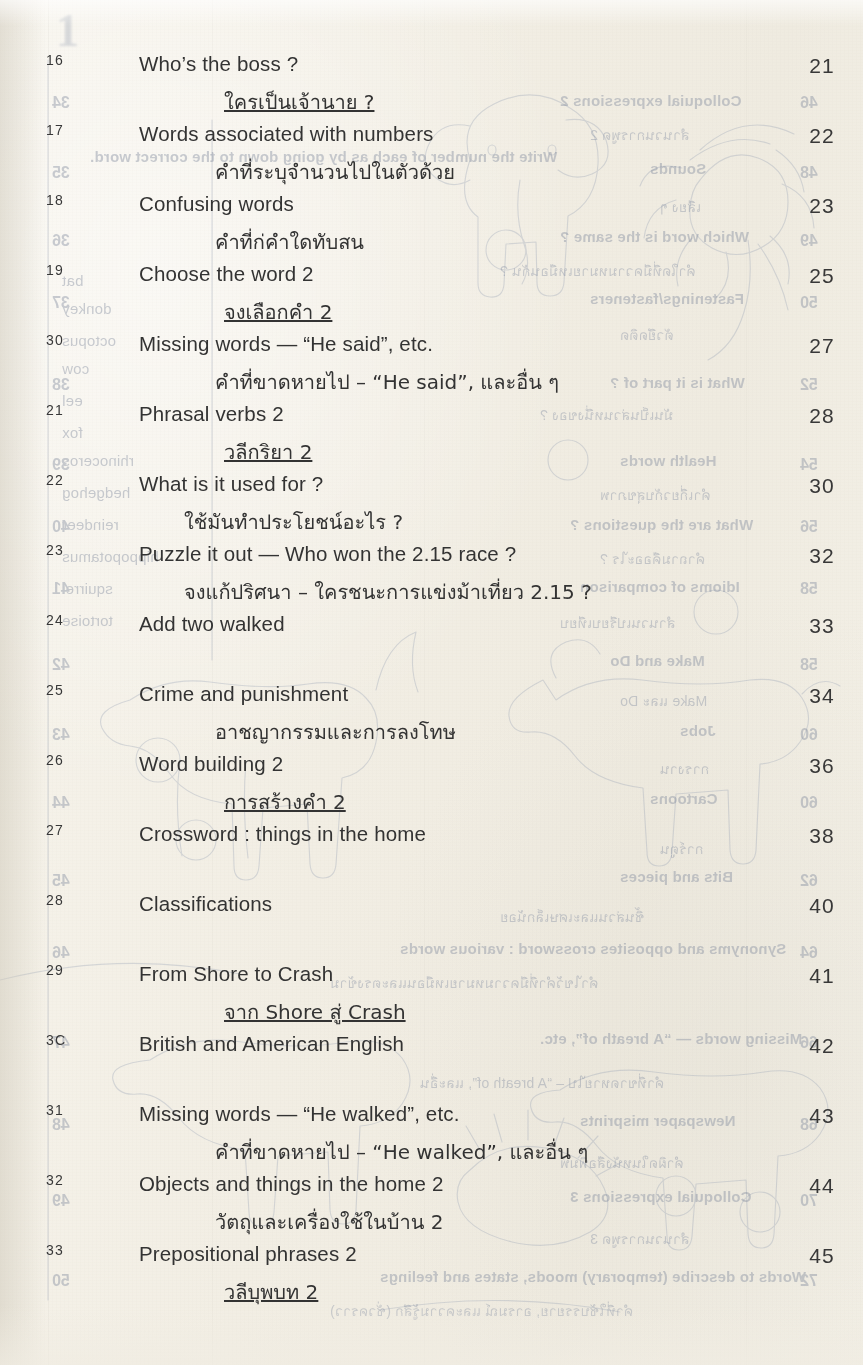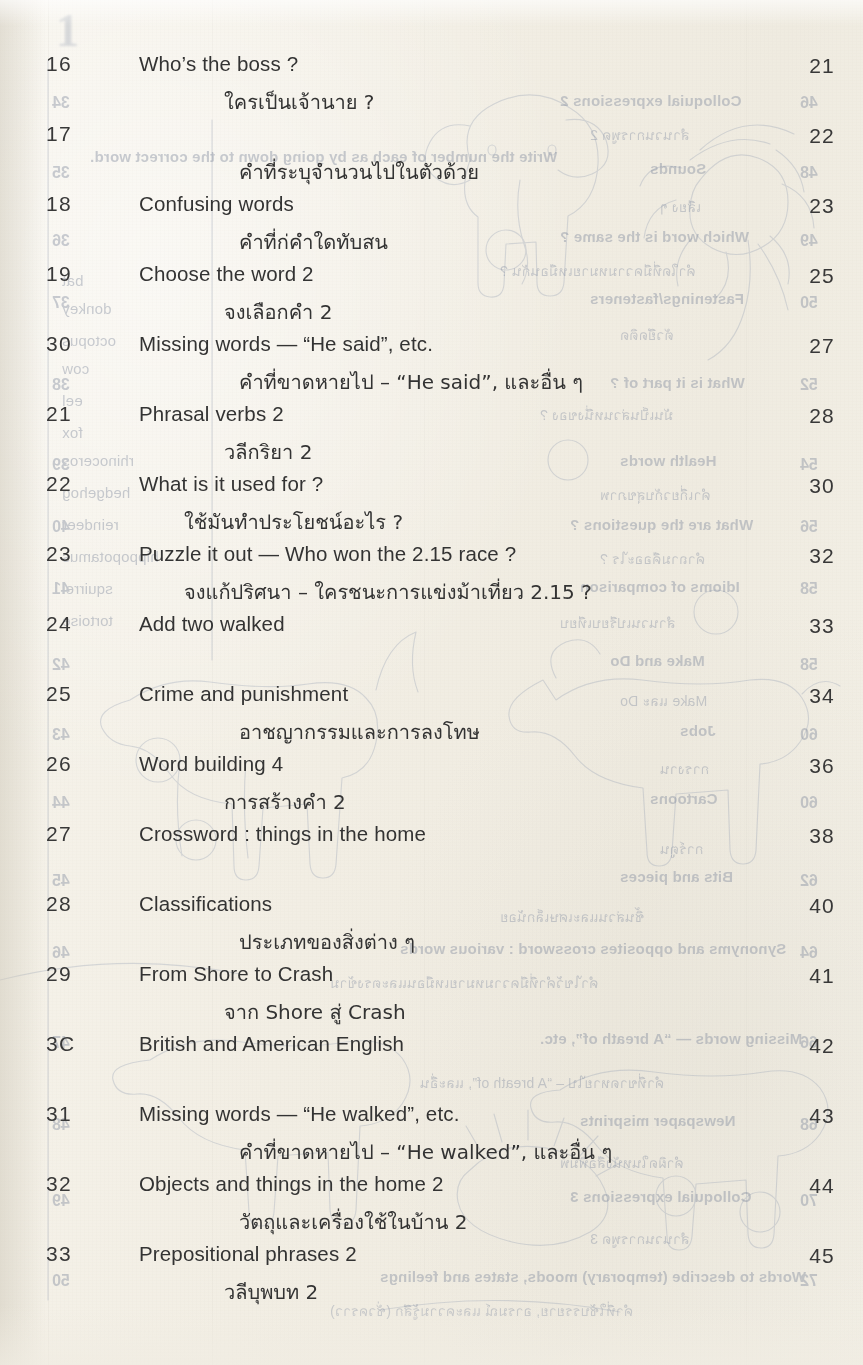--- a/index.html
+++ b/index.html
@@ -170,21 +170,21 @@
   }
   .entry-main {
     position: relative;
     height: 34px;
   }
   .entry-num {
     position: absolute;
     left: 46px;
     top: 0;
     width: 56px;
-    font-size: 21px;
+    font-size: 14px;
     font-weight: 400;
     letter-spacing: 1.2px;
     color: #383838;
   }
   .entry-title {
     position: absolute;
     left: 139px;
     top: 0;
     font-size: 20.5px;
     font-weight: 400;
@@ -207,23 +207,23 @@
     left: 215px;
     top: 34px;
     font-size: 20px;
     font-weight: 400;
     color: #333333;
     white-space: nowrap;
     font-family: "DejaVu Sans", "Liberation Sans", sans-serif;
   }
 
   
-  .thai-i1 { left: 215px; margin-left: 24px; }
+  .thai-i1 { left: 215px; }
   .thai-i2 { left: 184px; }
-  .thai-i3 { left: 224px; }
+  .thai-i3 { left: 224px; text-decoration: underline; }
   .thai-i4 { left: 184px; }
 </style>
 </head>
 <body>
 
 <div id="page">
 
   <div id="paper-texture"></div>
   <div id="paper-noise"></div>
   <div id="scan-streaks"></div>
@@ -363,20 +363,21 @@
         <div class="entry-main">
           <span class="entry-num">16</span>
           <span class="entry-title">Who’s the boss ?</span>
           <span class="entry-page">21</span>
         </div>
         <span class="entry-thai thai-i3">ใครเป็นเจ้านาย ?</span>
       </div>
       <div class="toc-entry">
         <div class="entry-main">
           <span class="entry-num">17</span>
+          <span class="entry-title">Words associated with numbers</span>
           <span class="entry-page">22</span>
         </div>
         <span class="entry-thai thai-i1">คำที่ระบุจำนวนไปในตัวด้วย</span>
       </div>
       <div class="toc-entry">
         <div class="entry-main">
           <span class="entry-num">18</span>
           <span class="entry-title">Confusing words</span>
           <span class="entry-page">23</span>
         </div>
@@ -433,39 +434,38 @@
         <div class="entry-main">
           <span class="entry-num">25</span>
           <span class="entry-title">Crime and punishment</span>
           <span class="entry-page">34</span>
         </div>
         <span class="entry-thai thai-i1">อาชญากรรมและการลงโทษ</span>
       </div>
       <div class="toc-entry">
         <div class="entry-main">
           <span class="entry-num">26</span>
-          <span class="entry-title">Word building  4</span>
+          <span class="entry-title">Word building  2</span>
           <span class="entry-page">36</span>
         </div>
         <span class="entry-thai thai-i3">การสร้างคำ 2</span>
       </div>
       <div class="toc-entry">
         <div class="entry-main">
           <span class="entry-num">27</span>
           <span class="entry-title">Crossword : things in the home</span>
           <span class="entry-page">38</span>
         </div>
       </div>
       <div class="toc-entry">
         <div class="entry-main">
           <span class="entry-num">28</span>
           <span class="entry-title">Classifications</span>
           <span class="entry-page">40</span>
         </div>
-        <span class="entry-thai thai-i1">ประเภทของสิ่งต่าง ๆ</span>
       </div>
       <div class="toc-entry">
         <div class="entry-main">
           <span class="entry-num">29</span>
           <span class="entry-title">From Shore to Crash</span>
           <span class="entry-page">41</span>
         </div>
         <span class="entry-thai thai-i3">จาก Shore สู่ Crash</span>
       </div>
       <div class="toc-entry">

